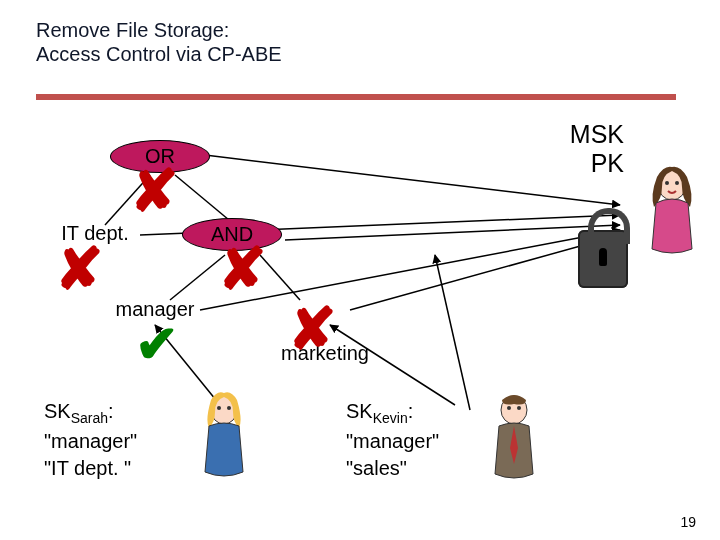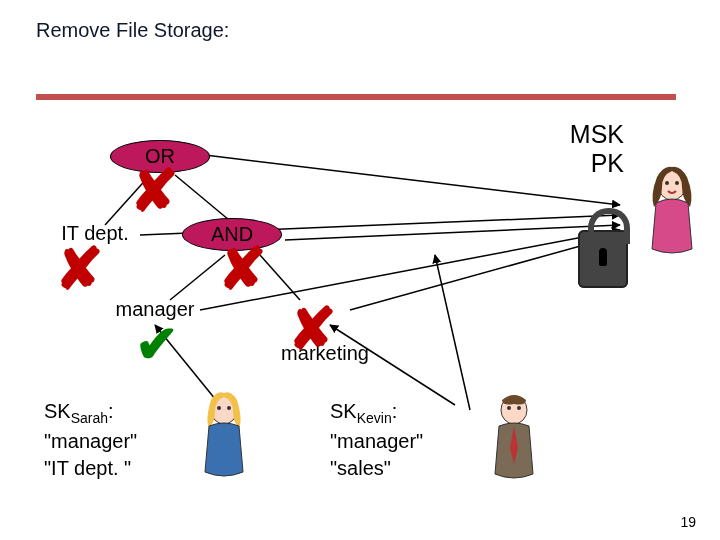--- a/index.html
+++ b/index.html
@@ -93,20 +93,21 @@
     position: absolute; top: 0; left: 0;
     width: 720px; height: 540px;
     pointer-events: none;
   }
 </style>
 </head>
 <body>
 
 <div class="title">
   <span>Remove File Storage:</span><br>
+  <span>Access Control via CP-ABE</span>
 </div>
 <div class="rule"></div>
 
 <div class="keylabel">
   <span>MSK</span><br>
   <span>PK</span>
 </div>
 
 <svg class="overlay">
   <defs>
@@ -183,19 +184,19 @@
 <div class="abs person" style="left:485px; top:392px;">
   <svg width="58" height="88" viewBox="0 0 58 88">
     <ellipse cx="29" cy="18" rx="13" ry="14" fill="#fbd9c6" stroke="#333"></ellipse>
     <path d="M17 8 Q29 -2 41 8 Q41 14 29 12 Q17 14 17 8" fill="#6b4a2a"></path>
     <circle cx="24" cy="16" r="2" fill="#333"></circle>
       <circle cx="34" cy="16" r="2" fill="#333"></circle>
     <path d="M14 34 Q29 28 44 34 L48 82 Q29 90 10 82 Z" fill="#7a6a56" stroke="#333"></path>
     <path d="M29 34 L25 56 L29 72 L33 56 Z" fill="#b33"></path>
   </svg>
 </div>
-<div class="sk" style="left:330px; top:398px;">
+<div class="sk" style="left:346px; top:398px;">
   <span>SK</span><sub>Kevin</sub><span>:</span><br>
   <span>"manager"</span><br>
   <span>"sales"</span>
 </div>
 
 <div class="pagenum">19</div>
 
 </body></html>

